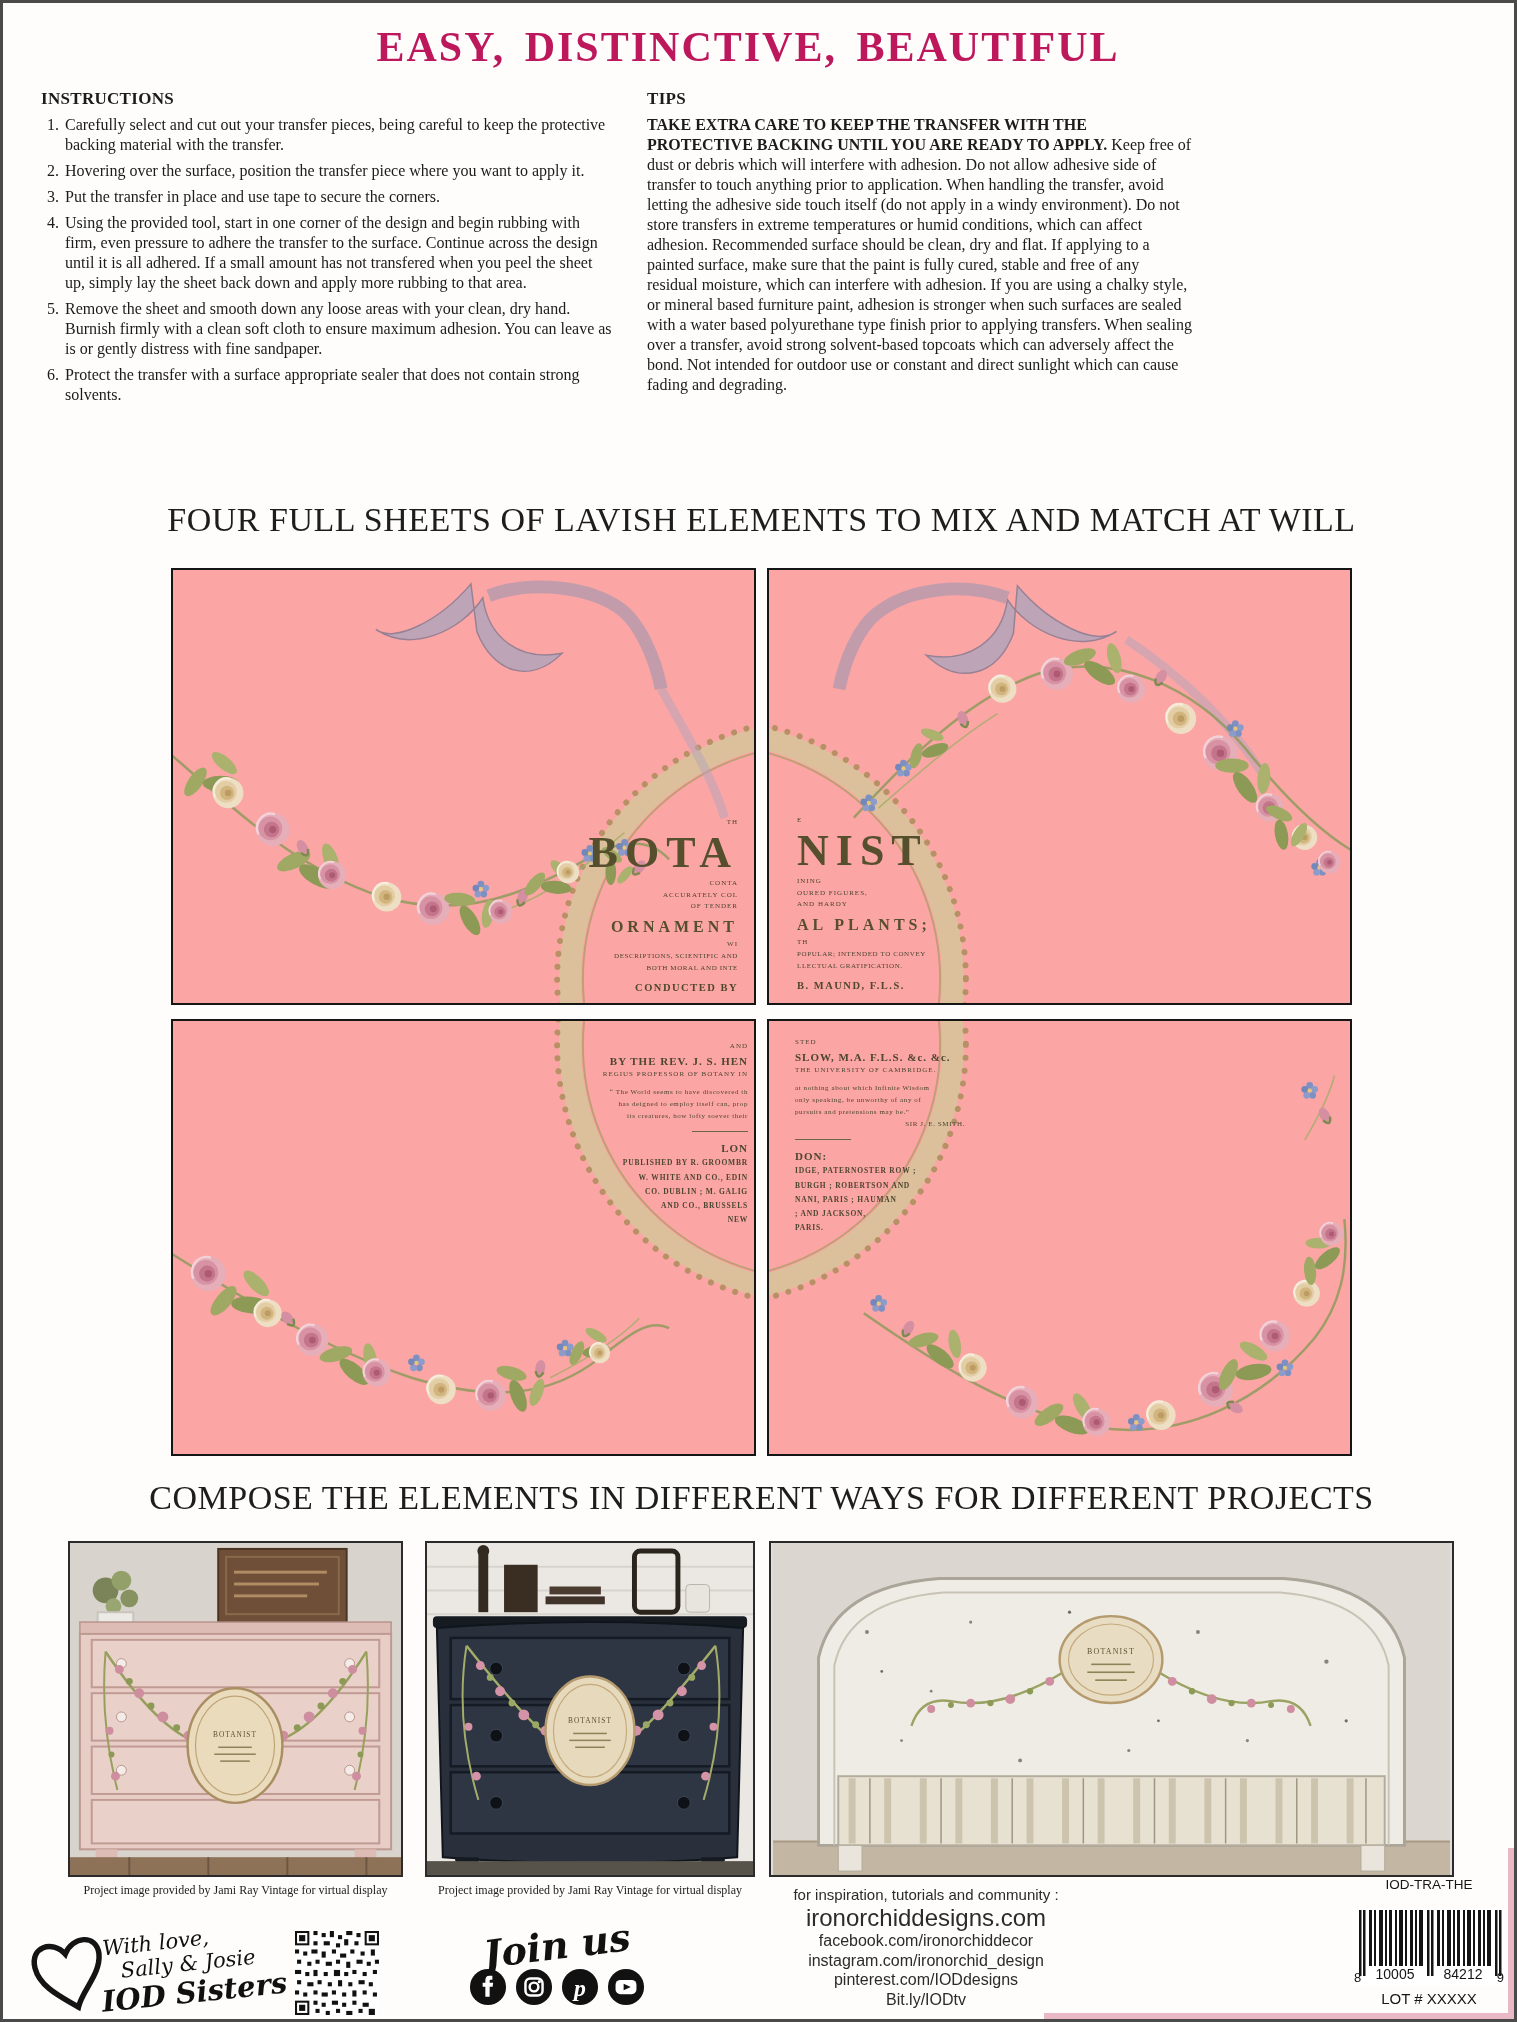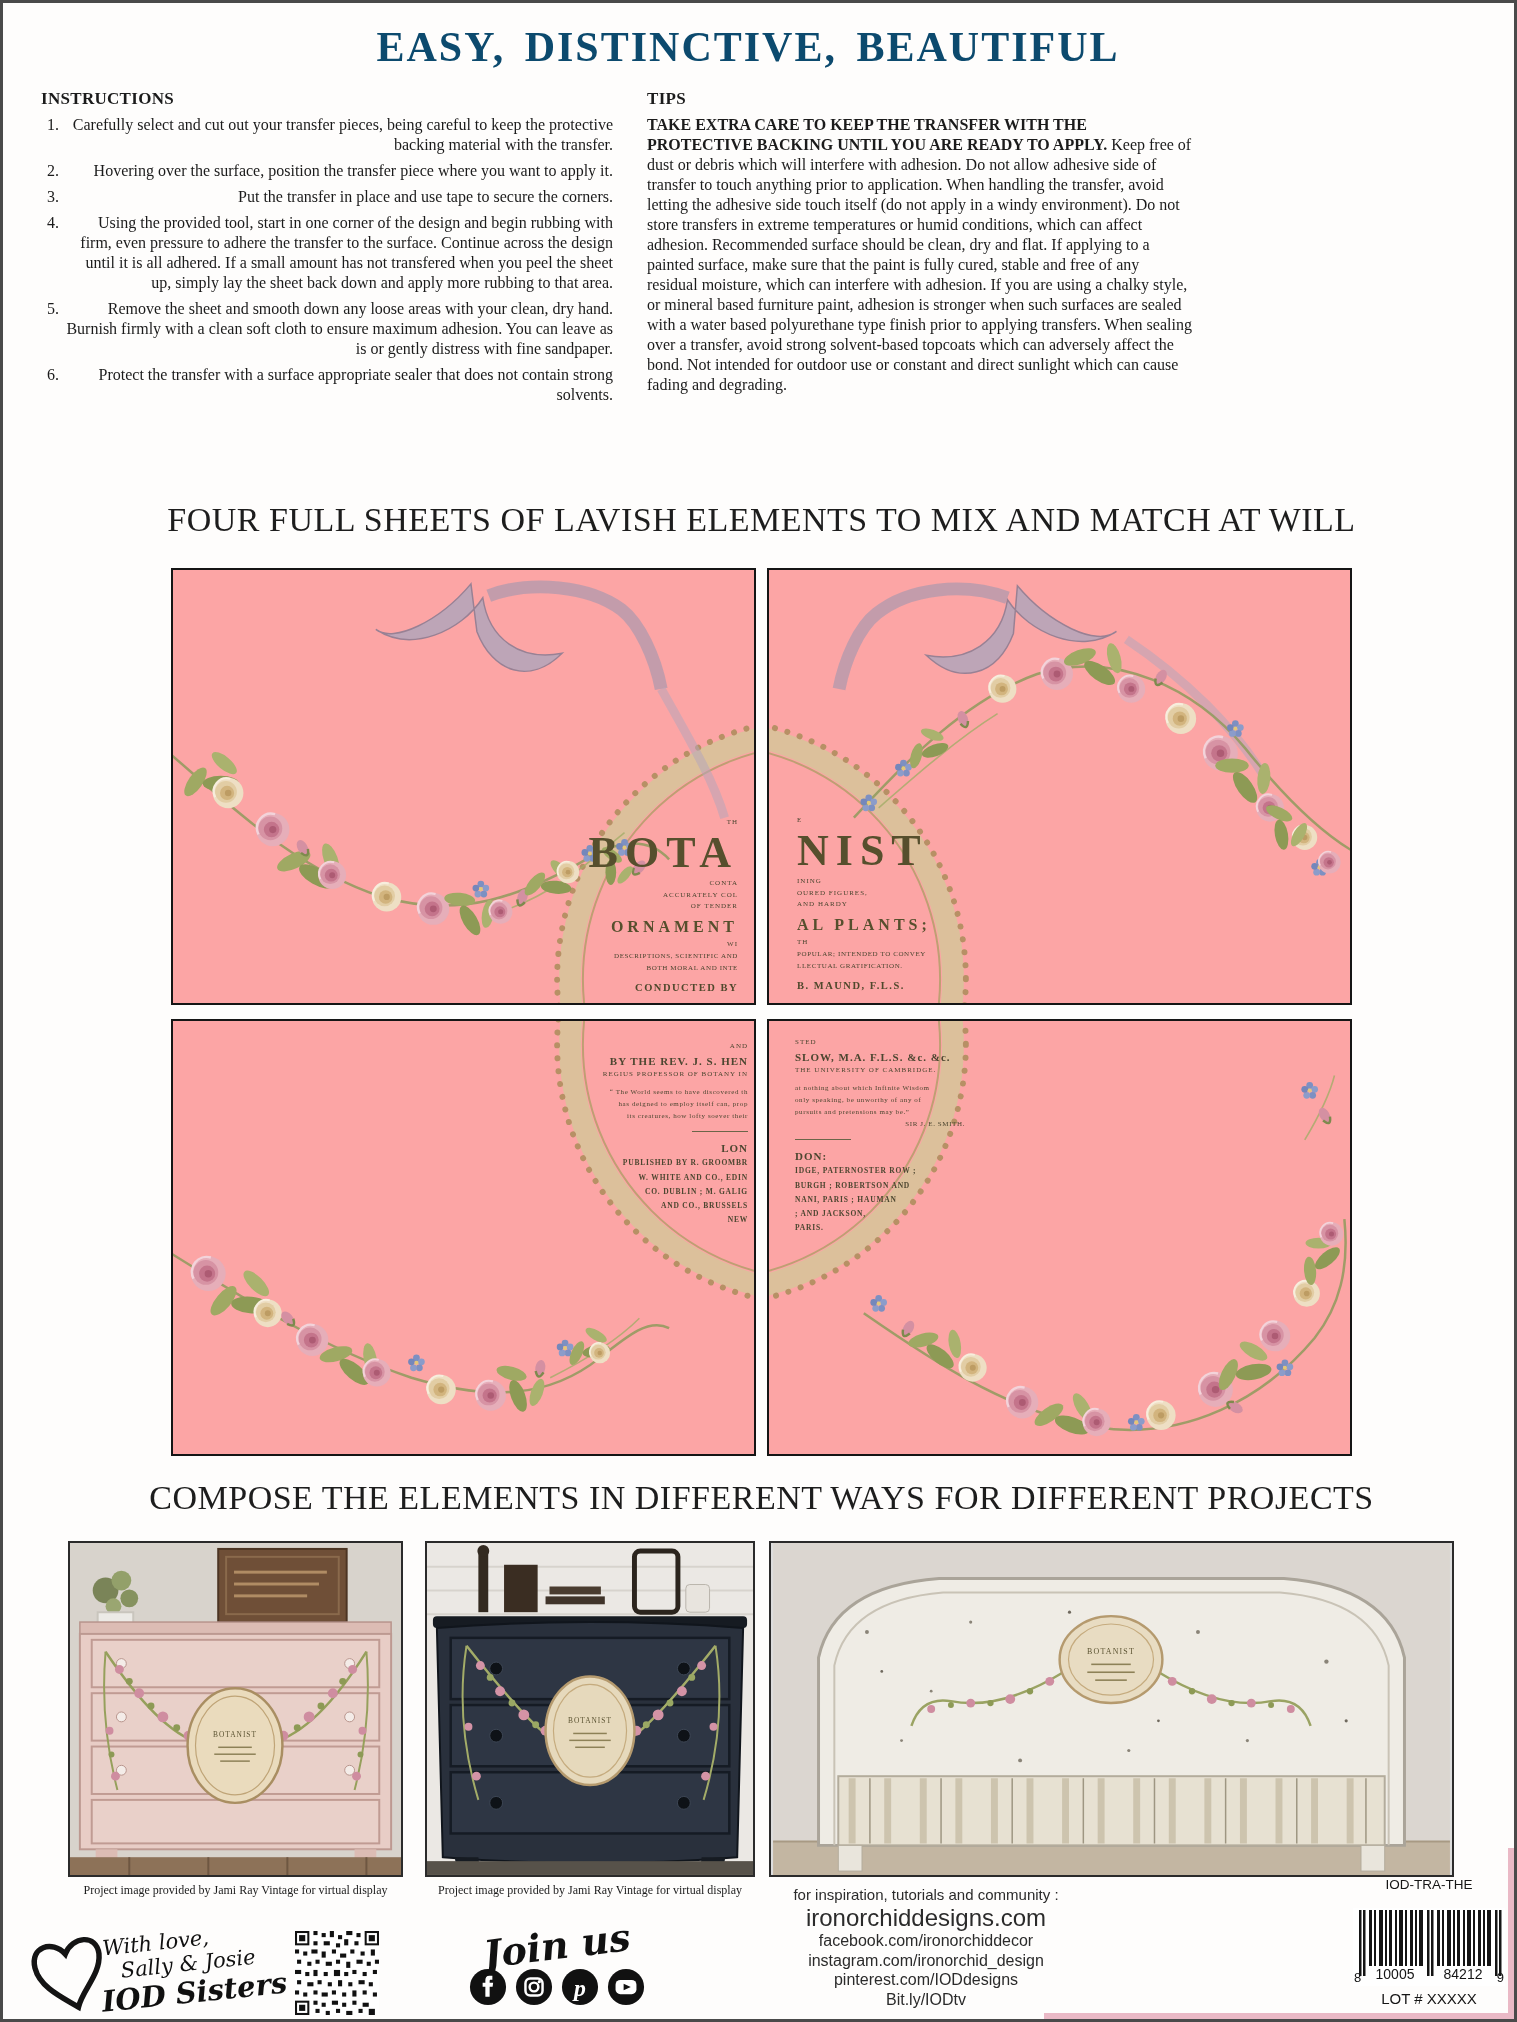--- a/index.html
+++ b/index.html
@@ -2,27 +2,27 @@
 <html><head>
 <meta charset="utf-8">
 <style>
   html,body{margin:0;padding:0;background:#9a9a9a;}
   .page{position:relative;width:1517px;height:2022px;background:#fefdfc;border:3px solid #4a4a4a;
         box-sizing:border-box;overflow:hidden;color:#1b1b1b;font-family:"Liberation Serif",serif;}
   .edge-r{position:absolute;right:0;top:1845px;width:6px;height:177px;background:#eab9c6;z-index:50;}
   .edge-b{position:absolute;right:0;bottom:0;height:6px;width:470px;background:#eab9c6;z-index:50;}
 
   .title{position:absolute;top:20px;left:0;width:1490px;text-align:center;
-         font-size:42px;font-weight:bold;letter-spacing:2px;word-spacing:7px;color:#0c4a6e;}
+         font-size:42px;font-weight:bold;letter-spacing:2px;word-spacing:7px;color:#be185d;}
 
   .cols{position:absolute;top:86px;left:38px;display:flex;gap:34px;}
   .col-inst{width:572px;} .col-tips{width:545px;}
   .colhead{font-size:17px;font-weight:bold;letter-spacing:.3px;margin:0 0 6px;}
   .inst-list{margin:0;padding:0 0 0 22px;font-size:16px;line-height:20px;}
-  .inst-list li{margin-bottom:6px;padding-left:2px;text-align:right;}
+  .inst-list li{margin-bottom:6px;padding-left:2px;}
   .tips-p{font-size:16px;line-height:20px;margin:0;}
   .tips-lead{font-weight:bold;}
 
   .h1a{position:absolute;top:498px;left:0;width:1517px;text-align:center;font-size:34px;letter-spacing:.5px;color:#1d1d1d;}
   .h1b{position:absolute;top:1476px;left:0;width:1517px;text-align:center;font-size:34px;letter-spacing:.5px;color:#1d1d1d;}
 
   .sheets{position:absolute;top:565px;left:168px;display:grid;
           grid-template-columns:585px 585px;grid-template-rows:437px 437px;gap:14px 11px;}
   .panel{position:relative;border:2px solid #151515;background:#fca5a5;overflow:hidden;}
   .art{position:absolute;left:0;top:0;width:100%;height:100%;}

